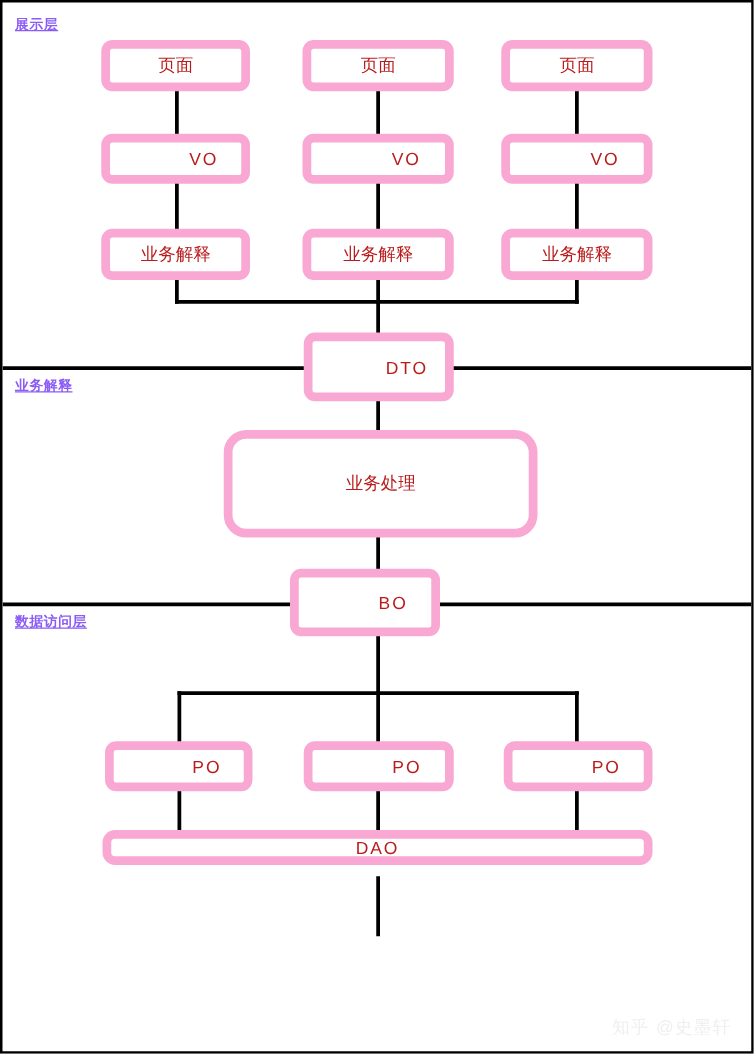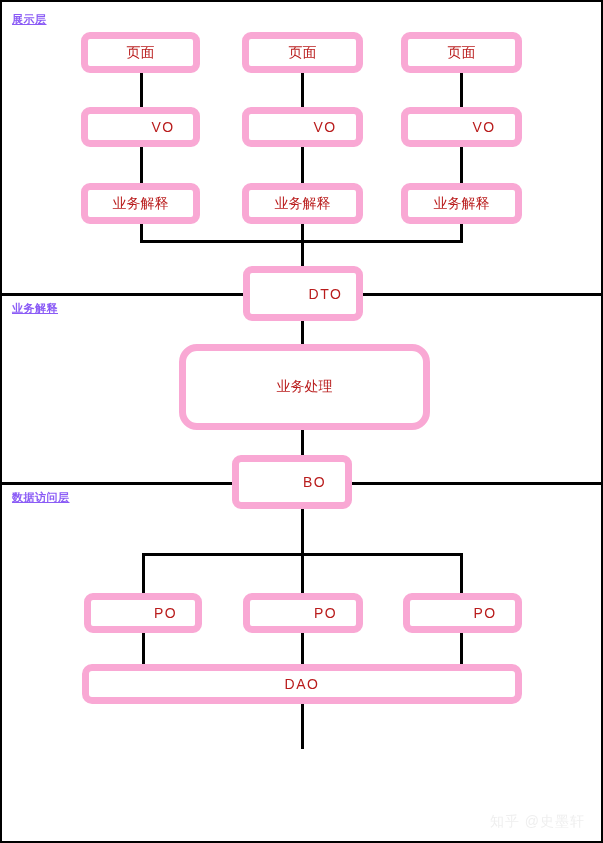--- a/index.html
+++ b/index.html
@@ -159,18 +159,18 @@
   <div class="node latin" style="left:241px; top:264px; width:120px; height:55px;">DTO</div>
 
   <div class="node big" style="left:177px; top:342px; width:251px; height:86px;">业务处理</div>
 
   <div class="node latin" style="left:230px; top:453px; width:120px; height:54px;">BO</div>
 
   <div class="node latin" style="left:82px; top:591px; width:118px; height:40px;">PO</div>
   <div class="node latin" style="left:241px; top:591px; width:120px; height:40px;">PO</div>
   <div class="node latin" style="left:401px; top:591px; width:119px; height:40px;">PO</div>
 
-  <div class="node wide" style="left:80px; top:662px; width:440px; height:40px;">DAO</div>
+  <div class="node wide" style="left:80px; top:662px; width:440px; height:28px;">DAO</div>
 
 
   <div class="watermark">知乎 @史墨轩</div>
 
 </div>
 
 </body></html>

